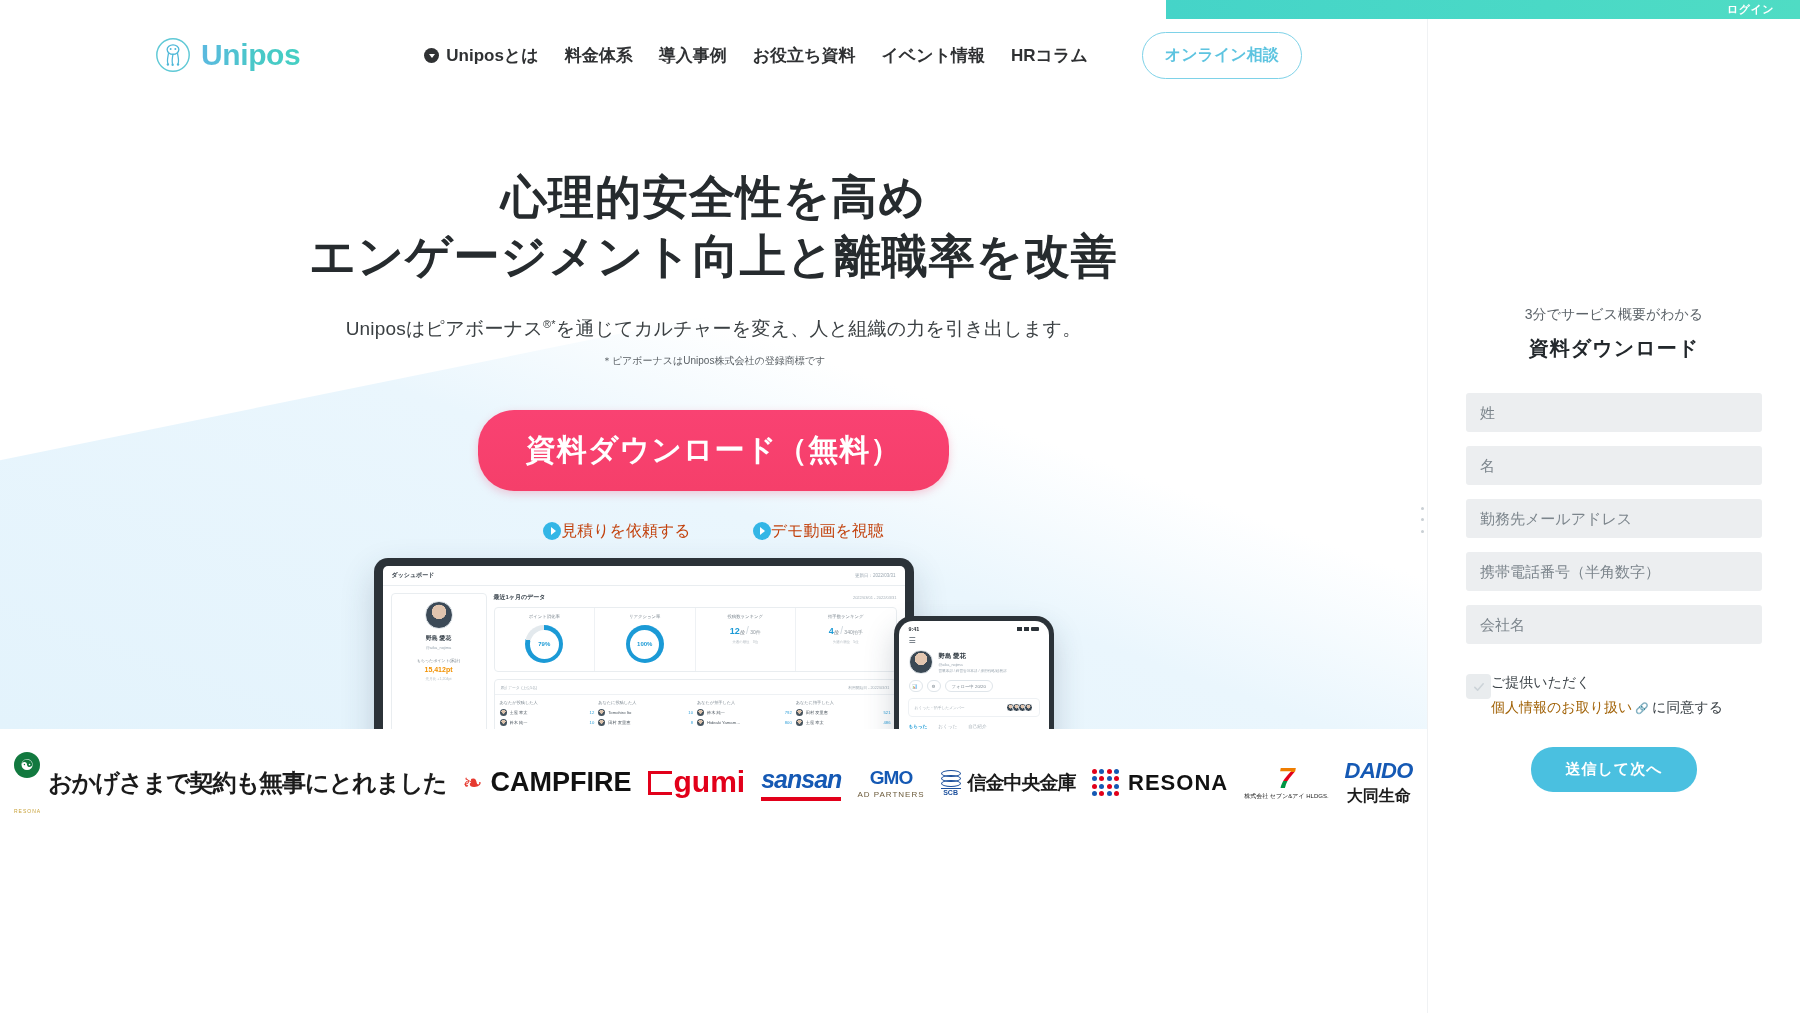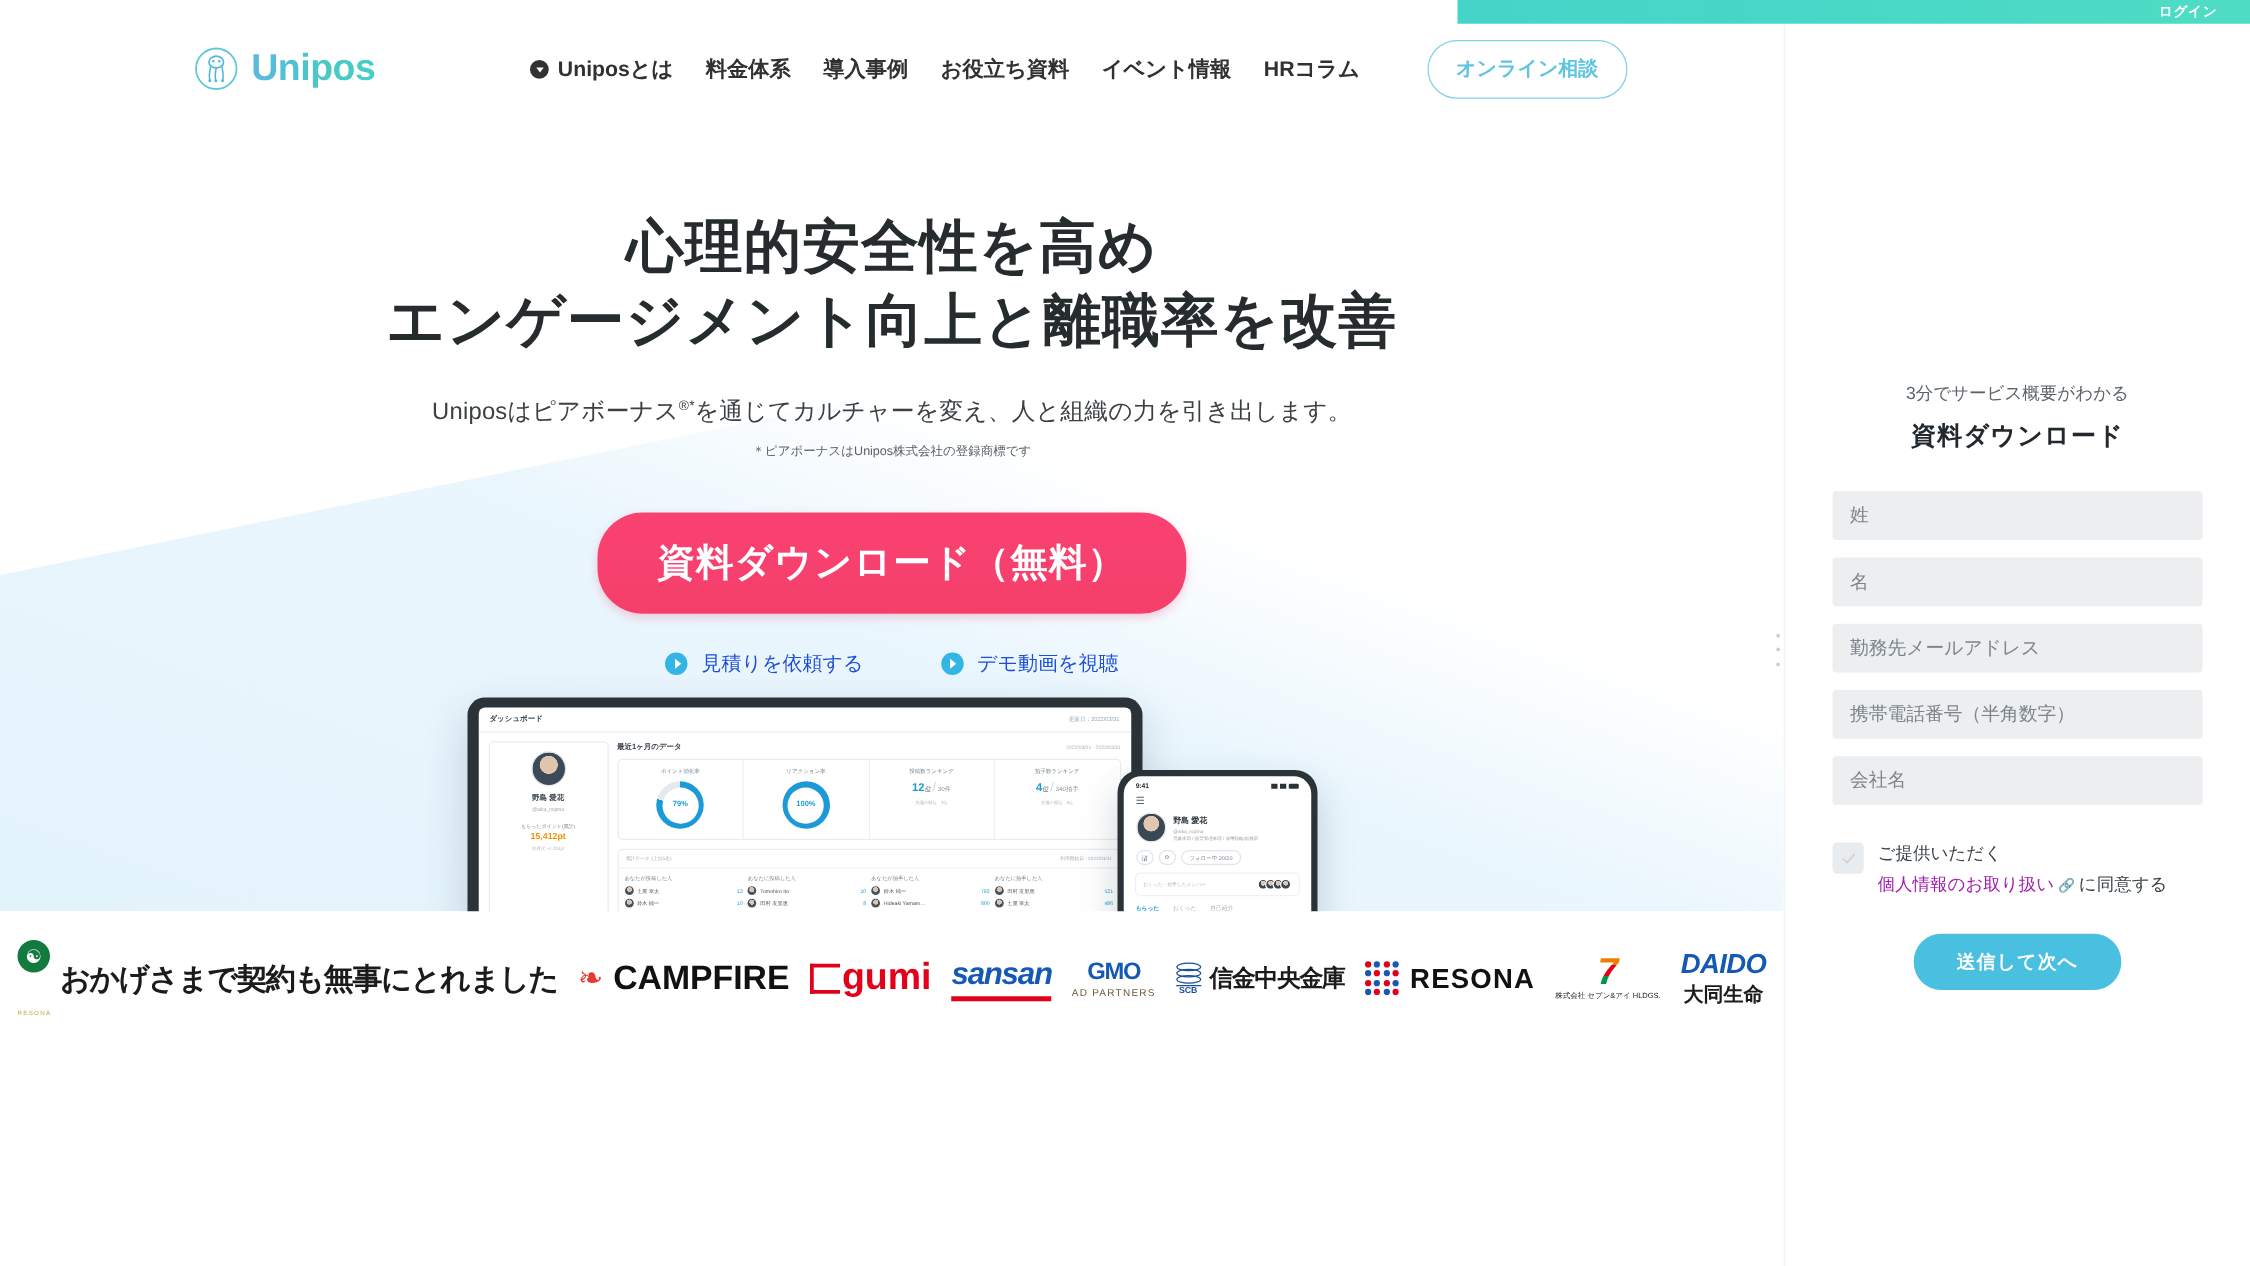--- a/index.html
+++ b/index.html
@@ -109,22 +109,22 @@
     padding:20px 48px; border-radius:36px;
     border:none; cursor:pointer;
     box-shadow:0 3px 8px rgba(245,63,106,.25);
     letter-spacing:1px;
   }
   .sub-links{
     display:flex; justify-content:center; gap:62px;
     margin-top:30px;
   }
   .sub-link{
-    display:flex; align-items:center; gap:11px;
-    font-size:16px; color:#1d4ed8; font-weight:500; cursor:pointer;
+    display:flex; align-items:center; 
+    font-size:16px; color:#c2410c; font-weight:500; cursor:pointer;
   }
   .arrow-circle{
     width:18px;height:18px;border-radius:50%;
     background:#33b6e6; flex:0 0 auto;
     display:inline-flex;align-items:center;justify-content:center;
   }
   .arrow-circle::after{
     content:""; display:block;
     border-top:4px solid transparent; border-bottom:4px solid transparent;
     border-left:5px solid #fff; margin-left:2px;
@@ -370,30 +370,30 @@
     font-size:20px; font-weight:bold; color:#23282c; letter-spacing:1px;
   }
   .field{
     margin-top:14px; height:39px; background:#eceef0; border:none; border-radius:3px;
     width:100%; padding:0 14px; font-size:15px; color:#46505a;
     font-family:"Liberation Sans","DejaVu Sans",sans-serif;
   }
   .field::placeholder{ color:#7c858c; }
   .field.first{ margin-top:31px; }
   .consent{
-    display:flex; gap:11px; margin-top:26px; align-items:flex-start;
+    display:flex; margin-top:26px; align-items:flex-start;
   }
   .cbox{
     width:25px;height:25px;border-radius:4px;background:#e9ecee;flex:0 0 auto;
     display:flex;align-items:center;justify-content:center; margin-top:4px;
     cursor:pointer;
   }
   .cbox svg{ width:14px;height:14px; }
   .consent-text{ font-size:14px; color:#3b4247; line-height:1.75; }
-  .consent-link{ color:#a21caf; text-decoration:none; cursor:pointer; }
+  .consent-link{ color:#a16207; text-decoration:none; cursor:pointer; }
   .ext-ico{ font-size:11px; color:#8fc9e2; margin:0 3px; }
   .submit-wrap{ text-align:center; margin-top:28px; }
   .submit-btn{
     background:#4ac0e0; color:#fff; border:none; border-radius:22px;
     padding:13px 34px; font-size:15px; font-weight:bold; cursor:pointer;
     font-family:"Liberation Sans","DejaVu Sans",sans-serif;
     letter-spacing:1px;
   }
   .panel-handle{
     position:absolute; left:-7px; top:50%; width:3px; height:26px;

